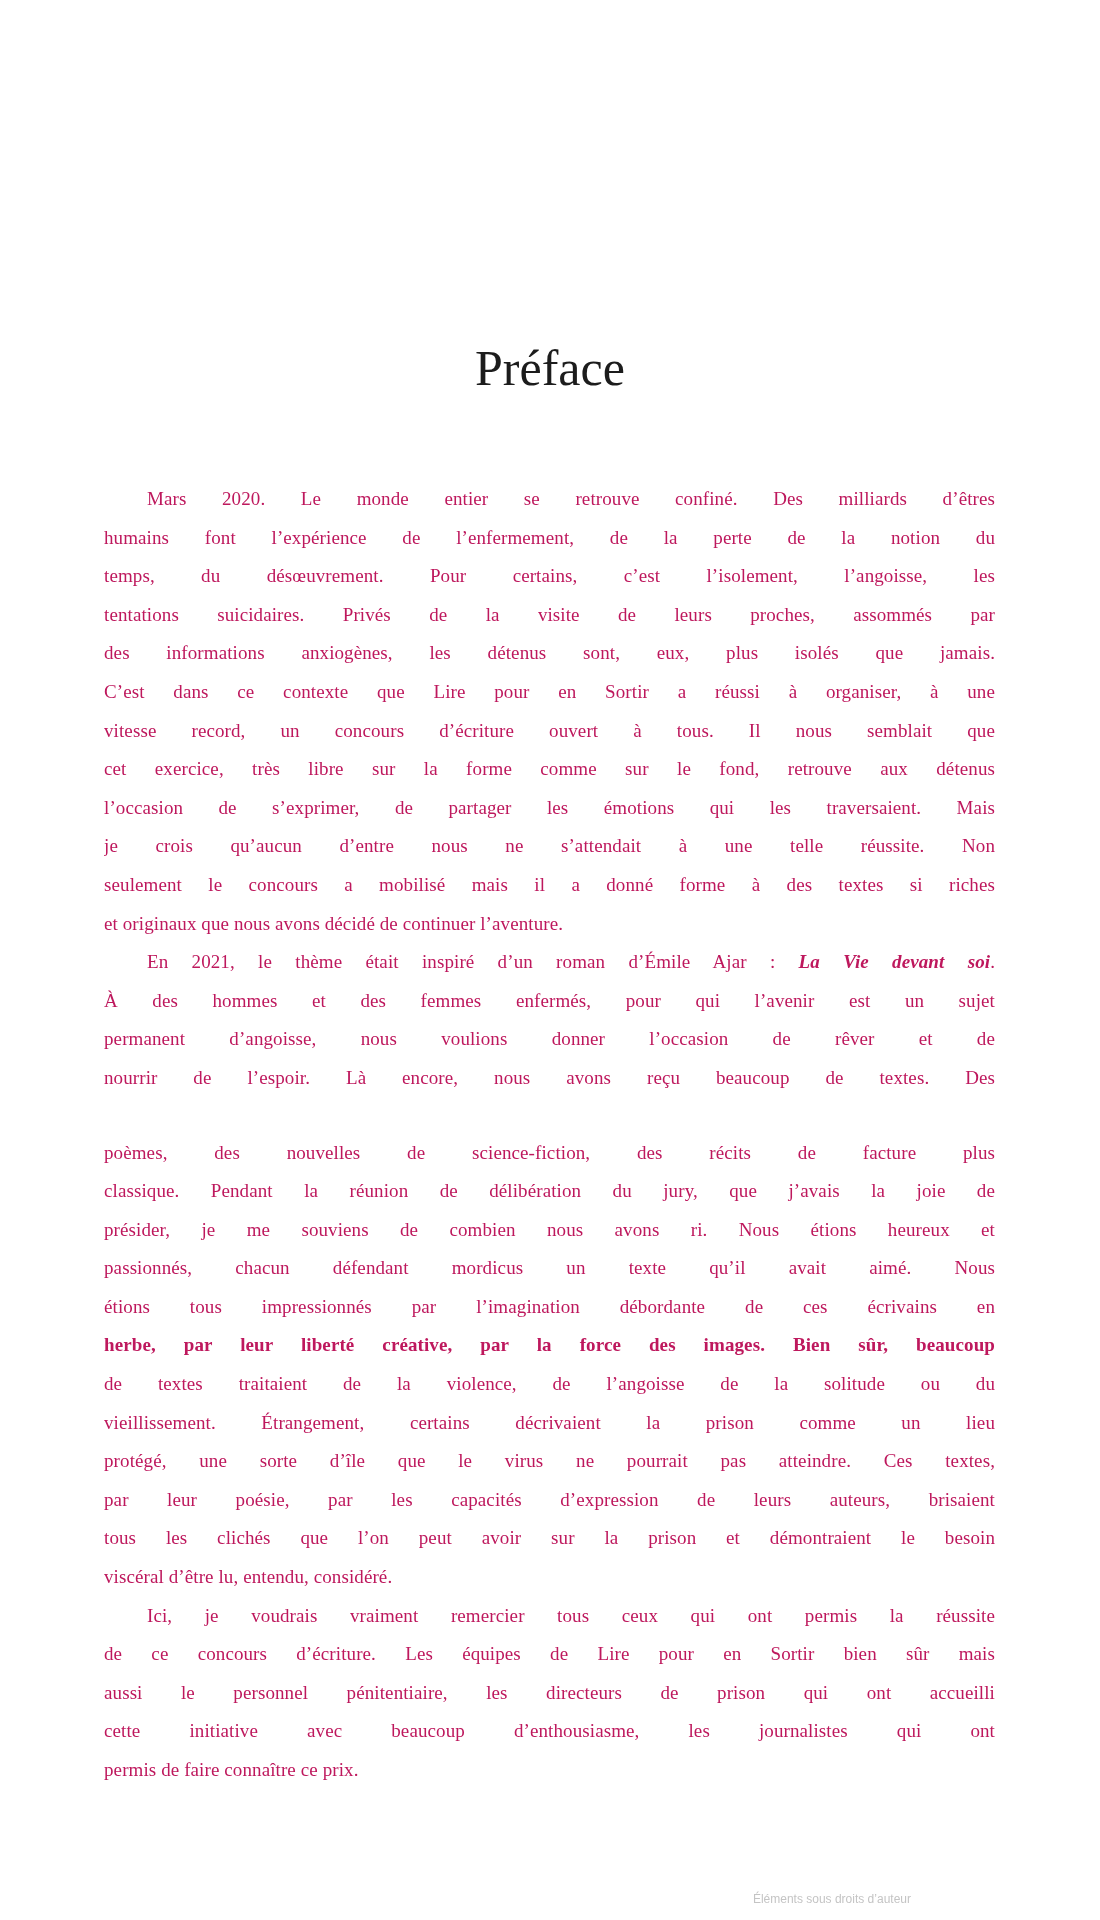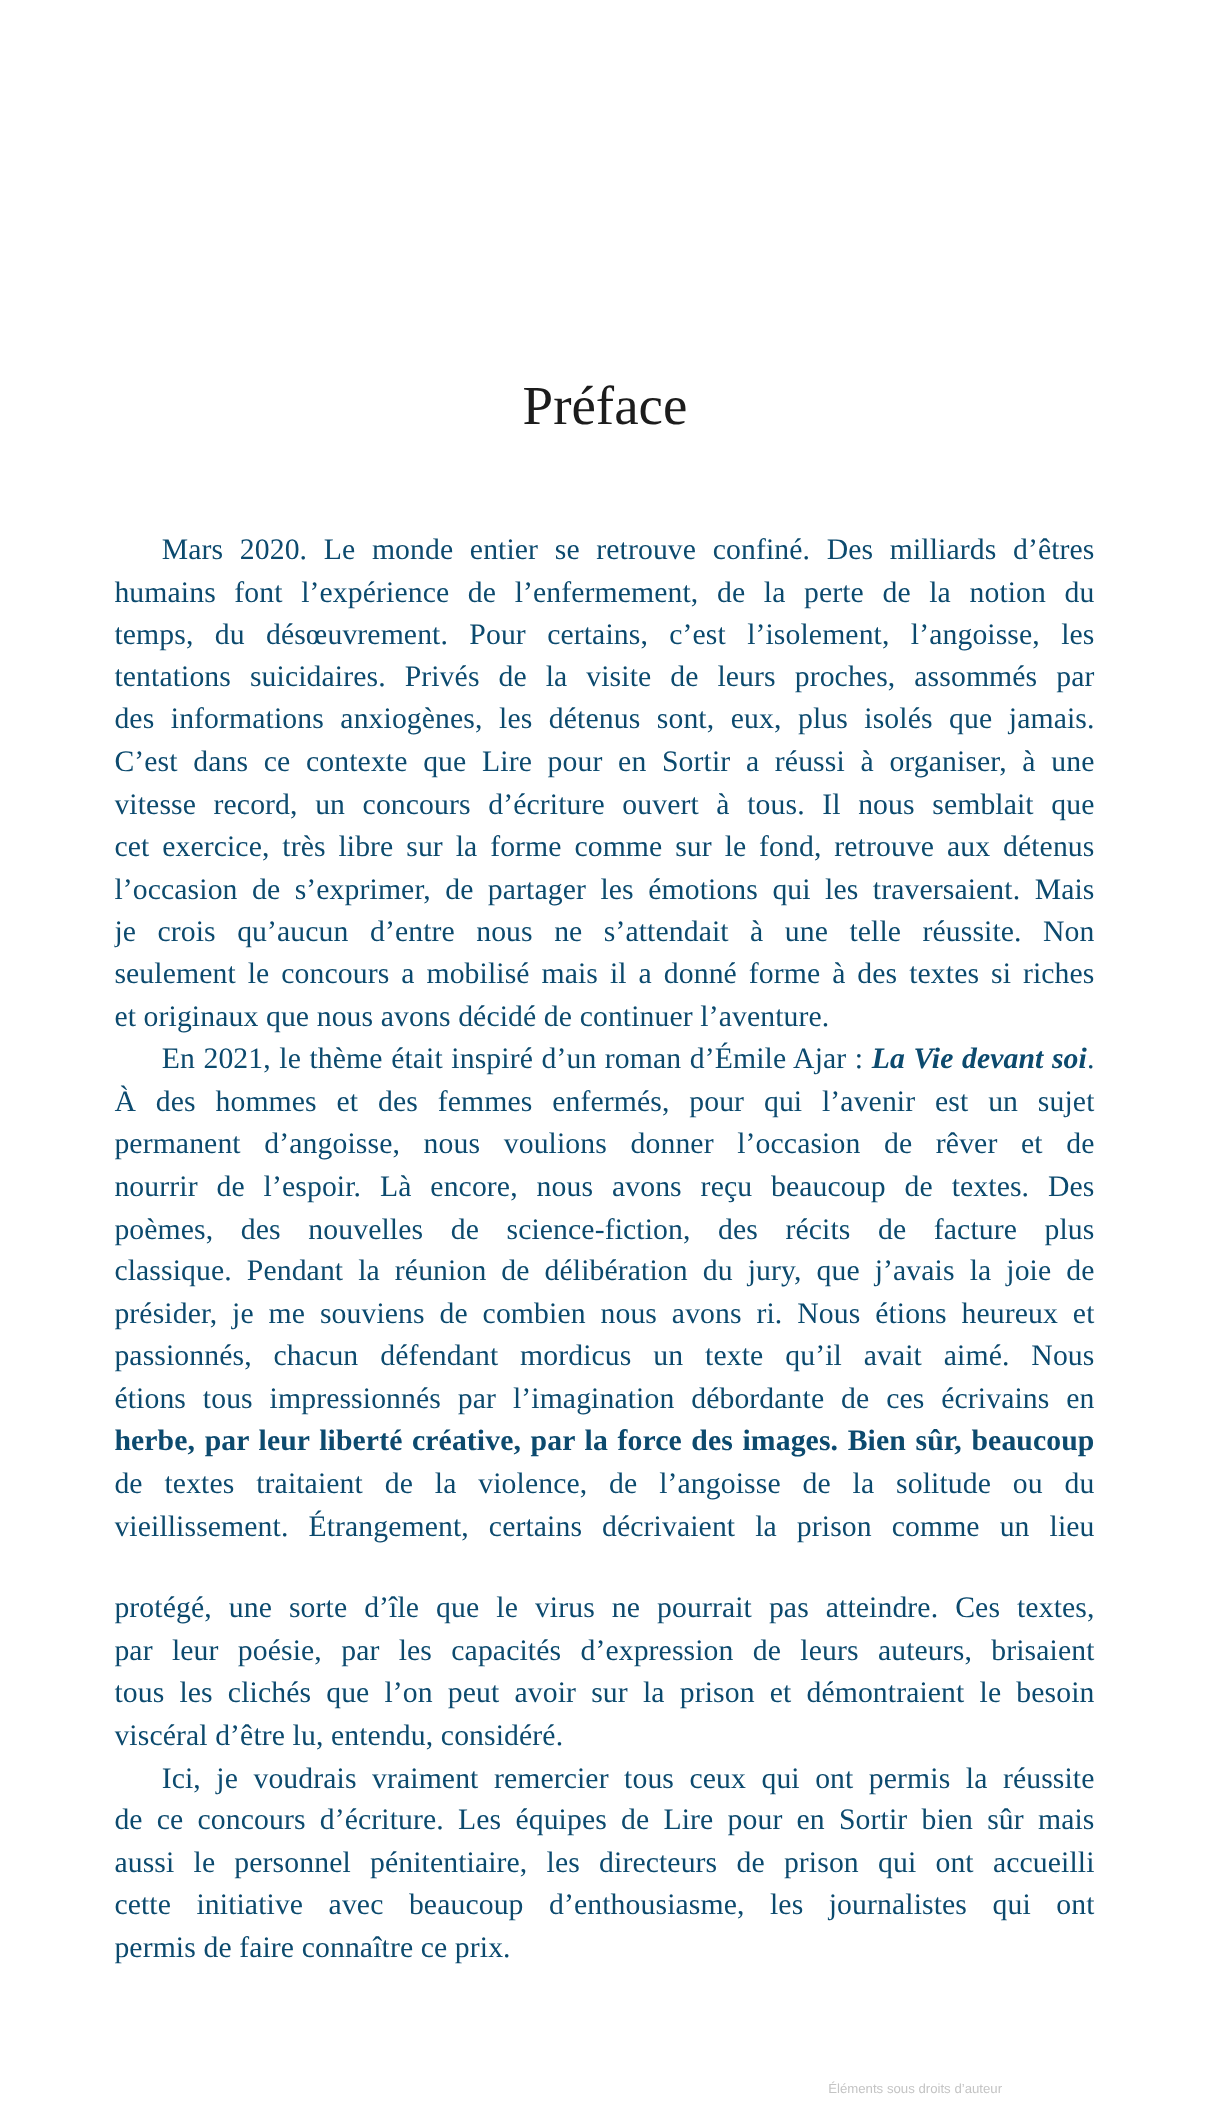--- a/index.html
+++ b/index.html
@@ -38,25 +38,25 @@
       position: absolute;
       top: 480px;
       left: 104px;
       width: 891px;
     }
     .line {
       display: block;
       height: 38.6px;
       line-height: 38.6px;
       font-family: "Liberation Serif", "DejaVu Serif", serif;
-      font-size: 27px;
+      font-size: 19px;
       text-align: justify;
       text-align-last: justify;
       white-space: nowrap;
-      color: #0c4a6e;
+      color: #be185d;
       letter-spacing: 0.1px;
     }
     .line.last {
       text-align-last: left;
     }
     .line.indent {
       padding-left: 43px;
     }
     em.italic {
       font-style: italic;
@@ -92,29 +92,29 @@
       <span class="line" style="white-space: normal; overflow: hidden;">je crois qu’aucun d’entre nous ne s’attendait à une telle réussite. Non</span>
       <span class="line" style="white-space: normal; overflow: hidden;">seulement le concours a mobilisé mais il a donné forme à des textes si riches</span>
       <span class="line last" style="white-space: normal; overflow: hidden;">et originaux que nous avons décidé de continuer l’aventure.</span>
     </div>
 
     <div>
       <span class="line indent" style="white-space: normal; overflow: hidden;"><span>En 2021, le thème était inspiré d’un roman d’Émile Ajar : </span><em class="italic">La Vie devant soi</em><span>.</span></span>
       <span class="line" style="white-space: normal; overflow: hidden;">À des hommes et des femmes enfermés, pour qui l’avenir est un sujet</span>
       <span class="line" style="white-space: normal; overflow: hidden;">permanent d’angoisse, nous voulions donner l’occasion de rêver et de</span>
       <span class="line" style="white-space: normal; overflow: hidden;">nourrir de l’espoir. Là encore, nous avons reçu beaucoup de textes. Des</span>
-      <span class="line" style="white-space: normal; overflow: hidden;">poèmes, des nouvelles de science-fiction, des récits de facture plus</span>
+      <span class="line" style="white-space: normal; overflow: hidden; margin-top: 36px;">poèmes, des nouvelles de science-fiction, des récits de facture plus</span>
       <span class="line" style="white-space: normal; overflow: hidden;">classique. Pendant la réunion de délibération du jury, que j’avais la joie de</span>
       <span class="line" style="white-space: normal; overflow: hidden;">présider, je me souviens de combien nous avons ri. Nous étions heureux et</span>
       <span class="line" style="white-space: normal; overflow: hidden;">passionnés, chacun défendant mordicus un texte qu’il avait aimé. Nous</span>
       <span class="line" style="white-space: normal; overflow: hidden;">étions tous impressionnés par l’imagination débordante de ces écrivains en</span>
       <span class="line" style="white-space: normal; overflow: hidden; font-weight: bold;">herbe, par leur liberté créative, par la force des images. Bien sûr, beaucoup</span>
       <span class="line" style="white-space: normal; overflow: hidden;">de textes traitaient de la violence, de l’angoisse de la solitude ou du</span>
       <span class="line" style="white-space: normal; overflow: hidden;">vieillissement. Étrangement, certains décrivaient la prison comme un lieu</span>
-      <span class="line" style="white-space: normal; overflow: hidden; margin-top: 36px;">protégé, une sorte d’île que le virus ne pourrait pas atteindre. Ces textes,</span>
+      <span class="line" style="white-space: normal; overflow: hidden;">protégé, une sorte d’île que le virus ne pourrait pas atteindre. Ces textes,</span>
       <span class="line" style="white-space: normal; overflow: hidden;">par leur poésie, par les capacités d’expression de leurs auteurs, brisaient</span>
       <span class="line" style="white-space: normal; overflow: hidden;">tous les clichés que l’on peut avoir sur la prison et démontraient le besoin</span>
       <span class="line last" style="white-space: normal; overflow: hidden;">viscéral d’être lu, entendu, considéré.</span>
     </div>
 
     <div>
       <span class="line indent" style="white-space: normal; overflow: hidden;">Ici, je voudrais vraiment remercier tous ceux qui ont permis la réussite</span>
       <span class="line" style="white-space: normal; overflow: hidden;">de ce concours d’écriture. Les équipes de Lire pour en Sortir bien sûr mais</span>
       <span class="line" style="white-space: normal; overflow: hidden;">aussi le personnel pénitentiaire, les directeurs de prison qui ont accueilli</span>
       <span class="line" style="white-space: normal; overflow: hidden;">cette initiative avec beaucoup d’enthousiasme, les journalistes qui ont</span>

